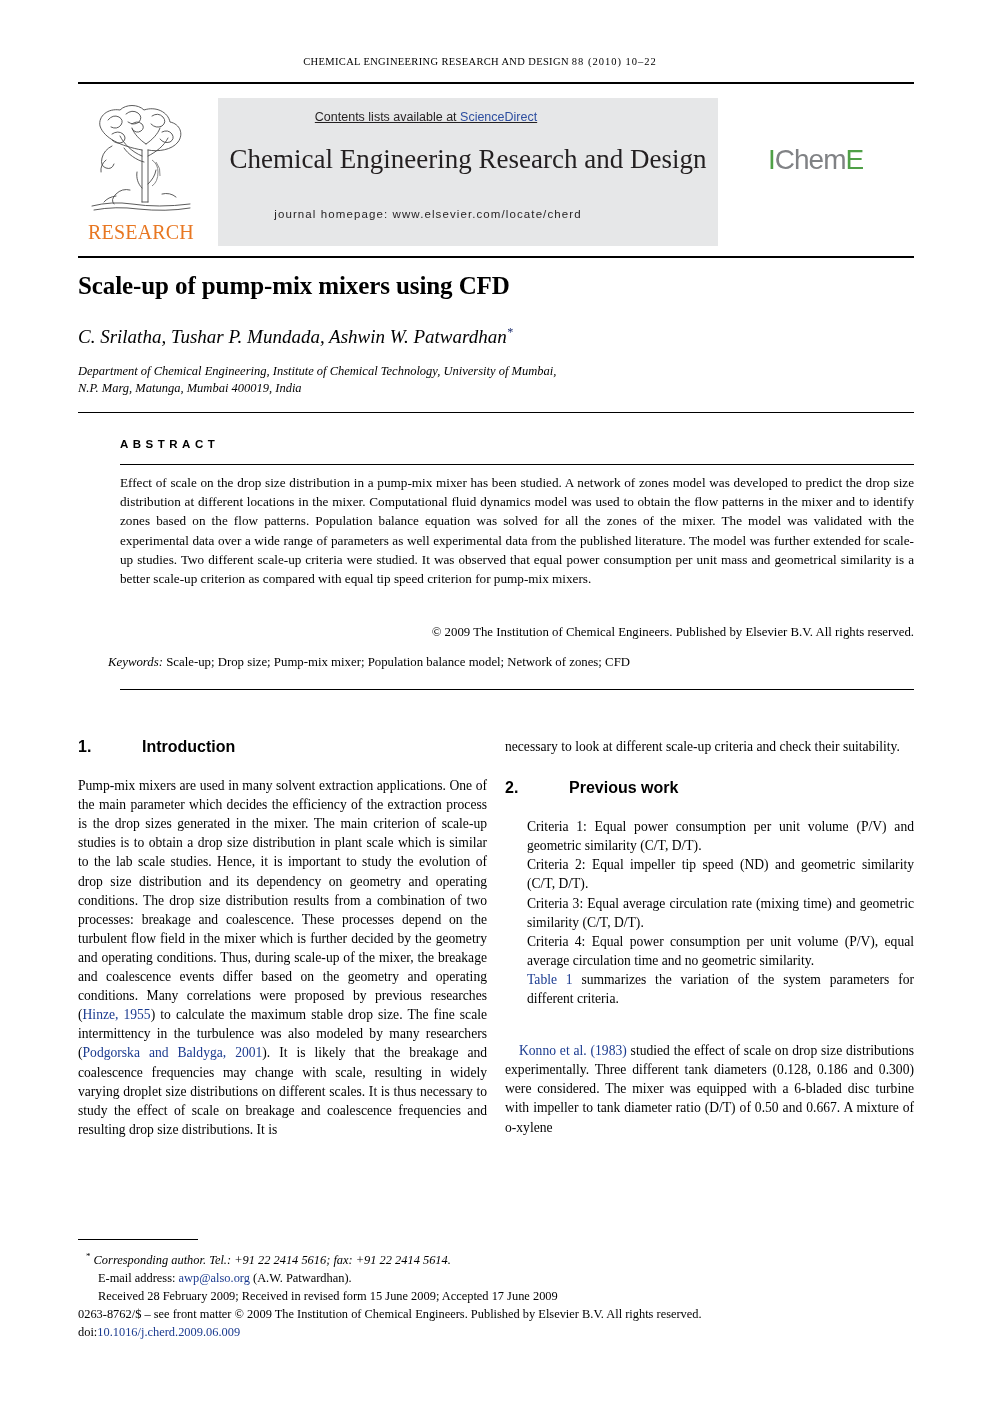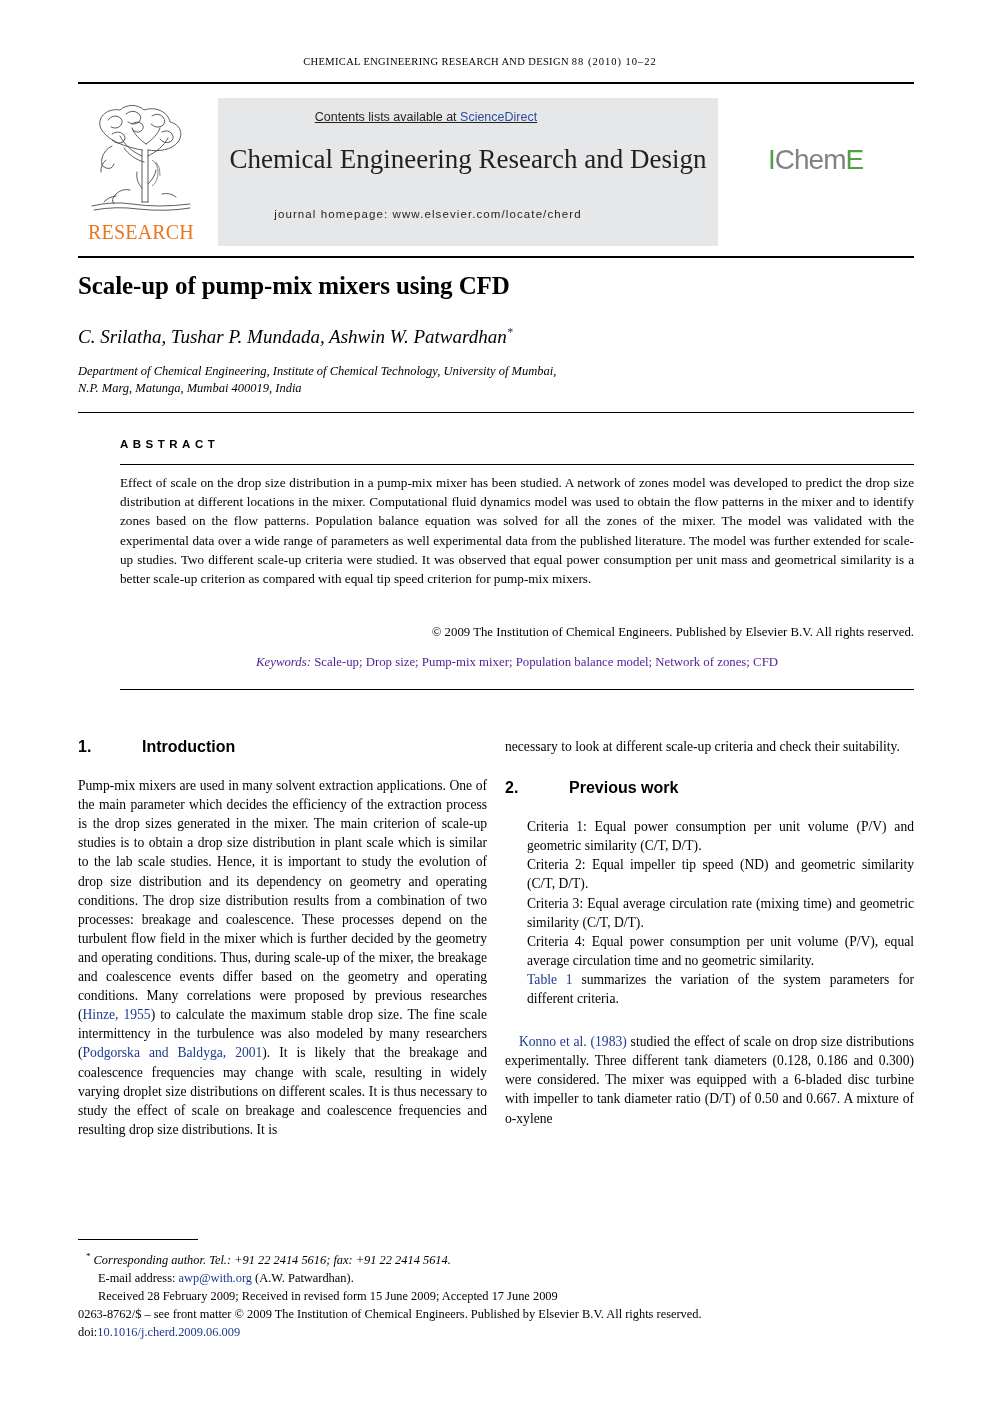--- a/index.html
+++ b/index.html
@@ -226,27 +226,26 @@
     left: 120px;
     top: 625px;
     width: 794px;
     text-align: right;
     font-family: "Liberation Serif", serif;
     font-size: 12.8px;
     color: #000;
   }
   .keywords {
     position: absolute;
-    left: 120px;
+    left: 108px;
     top: 655px;
     width: 794px;
     font-family: "Liberation Serif", serif;
     font-size: 12.8px;
-    color: #4c1d95;
-    text-align: center;
+    color: #000000;
   }
   .keywords .kw-label { font-style: italic; }
   .rule-abs-bottom {
     position: absolute;
     left: 120px;
     top: 689px;
     width: 794px;
     height: 1px;
     background: #000;
   }
@@ -270,21 +269,21 @@
     font-weight: bold;
     font-size: 16px;
     color: #000;
     margin: 0 0 20px 0;
     display: flex;
   }
   .sec-head .num { width: 64px; display: inline-block; }
   .sec-head.spaced-top { margin-top: 22px; }
 
   .para { margin: 0 0 0 0; text-indent: 0; }
-  .para.gap { margin-top: 24px; }
+  .para.gap { margin-top: 33px; }
 
   .crit-list { margin: 0; }
   .crit-item {
     margin: 0 0 0 22px;
     text-indent: -0px;
     text-align: justify;
   }
   .crit-tail { margin: 0 0 0 22px; text-align: justify; }
 
   a.cite, .cite {
@@ -431,19 +430,19 @@
       <p class="crit-item">Criteria 4: Equal power consumption per unit volume (P/V), equal average circulation time and no geometric similarity.</p>
       <p class="crit-tail"><span class="cite">Table 1</span><span> summarizes the variation of the system parameters for different criteria.</span></p>
     </div>
 
     <p class="para gap" style="text-indent:14px"><span class="cite">Konno et al. (1983)</span><span> studied the effect of scale on drop size distributions experimentally. Three different tank diameters (0.128, 0.186 and 0.300) were considered. The mixer was equipped with a 6-bladed disc turbine with impeller to tank diameter ratio (D/T) of 0.50 and 0.667. A mixture of o-xylene</span></p>
   </div>
 
   <div class="rule-foot"></div>
   <div class="footnotes">
     <div class="fn-line fn-indent1"><span class="fn-star">*</span> <span class="fn-italic">Corresponding author. Tel.: +91 22 2414 5616; fax: +91 22 2414 5614.</span></div>
-    <div class="fn-line fn-indent2"><span>E-mail address: </span><span class="link-blue">awp@with.org</span><span> (A.W. Patwardhan).</span></div>
+    <div class="fn-line fn-indent2"><span>E-mail address: </span><span class="link-blue">awp@also.org</span><span> (A.W. Patwardhan).</span></div>
     <div class="fn-line fn-indent2">Received 28 February 2009; Received in revised form 15 June 2009; Accepted 17 June 2009</div>
     <div class="fn-line">0263-8762/$ – see front matter © 2009 The Institution of Chemical Engineers. Published by Elsevier B.V. All rights reserved.</div>
     <div class="fn-line"><span>doi:</span><span class="link-blue">10.1016/j.cherd.2009.06.009</span></div>
   </div>
 
 </div>
 
 </body></html>

